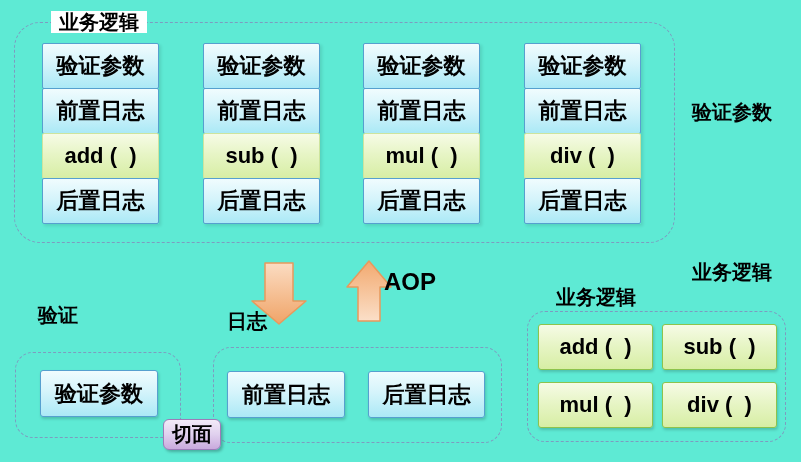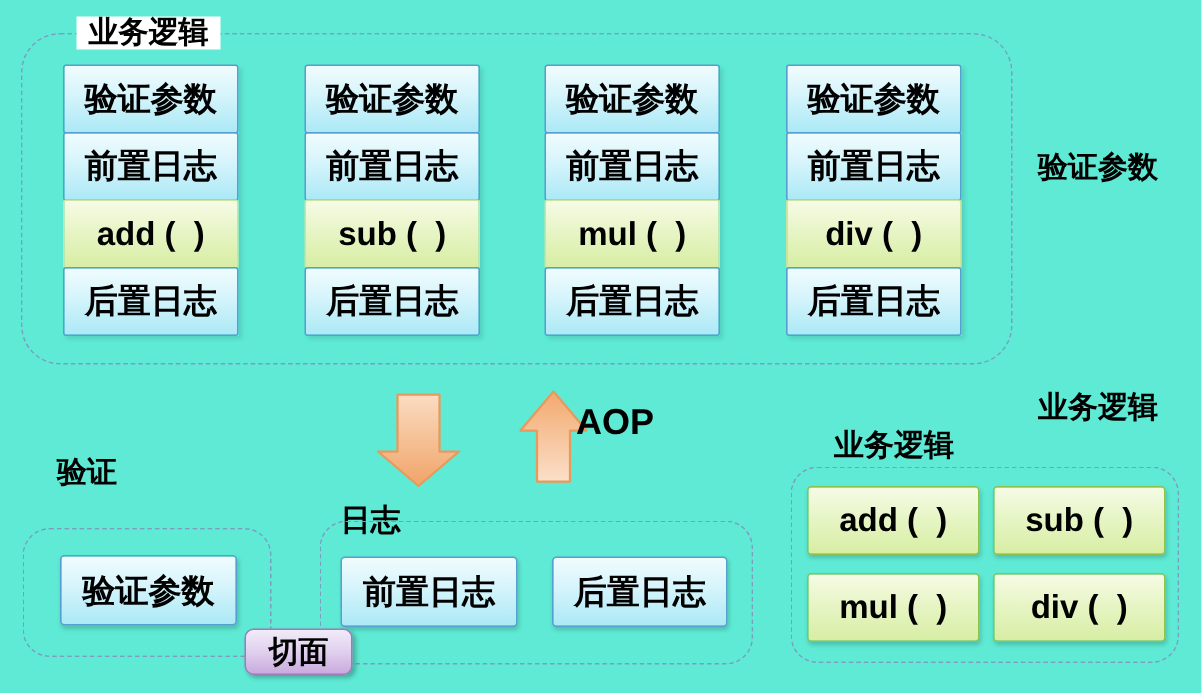--- a/index.html
+++ b/index.html
@@ -14,21 +14,21 @@
   #validation-box { left:15px;  top:352px; width:166px; height:86px;  border-radius:18px; }
   #log-box     { left:213px; top:347px; width:289px; height:96px;  border-radius:18px; }
   #target-box  { left:527px; top:311px; width:259px; height:131px; border-radius:18px; }
 
   
   .box-label { position:absolute; font-weight:bold; font-size:20px; line-height:22px; white-space:nowrap; }
   .on-border { background:#fff; padding:0 8px; }
   #proxy-label { left:36px; top:-12px; }
   #proxy-side-label   { left:692px; top:101px; }
   #validation-label   { left:38px;  top:304px; }
-  #log-label          { left:227px; top:336px; }
+  #log-label          { left:227px; top:310px; }
   #target-side-label  { left:692px; top:261px; }
   #target-label       { left:556px; top:286px; }
 
   
   .method-col { position:absolute; top:20px; width:117px; box-shadow:2px 2px 3px rgba(0,0,0,0.10); }
   .col-0 { left:27px; } .col-1 { left:188px; } .col-2 { left:348px; } .col-3 { left:509px; }
   .cell {
     box-sizing:border-box; height:46px; margin-top:-1px;
     display:flex; align-items:center; justify-content:center;
     font-size:22px; font-weight:bold; white-space:pre;
@@ -51,21 +51,21 @@
   #validate-param-box { left:24px; top:17px; width:118px; height:47px; }
   #pre-log-box  { left:13px;  top:23px; width:118px; height:47px; }
   #post-log-box { left:154px; top:23px; width:117px; height:47px; }
   #method-add { left:10px;  top:12px; width:115px; height:46px; }
   #method-sub { left:134px; top:12px; width:115px; height:46px; }
   #method-mul { left:10px;  top:70px; width:115px; height:46px; }
   #method-div { left:134px; top:70px; width:115px; height:46px; }
 
   
   #aspect-badge {
-    position:absolute; left:163px; top:419px; width:72px; height:31px; z-index:5;
+    position:absolute; left:163px; top:419px; width:58px; height:31px; z-index:5;
     display:flex; align-items:center; justify-content:center;
     font-size:20px; font-weight:bold;
     background:linear-gradient(180deg,#f2ebf8 0%,#e0d0ee 50%,#c9aadd 100%);
     border:1px solid #9d7bb9; border-radius:6px;
     box-shadow:2px 2px 3px rgba(0,0,0,0.25); box-sizing:border-box;
   }
 
   
   #extract-label { position:absolute; left:112px; top:276px; font-size:20px; font-weight:bold; white-space:nowrap; }
   #aop-label     { position:absolute; left:384px; top:271px; font-size:24px; font-weight:700; }

